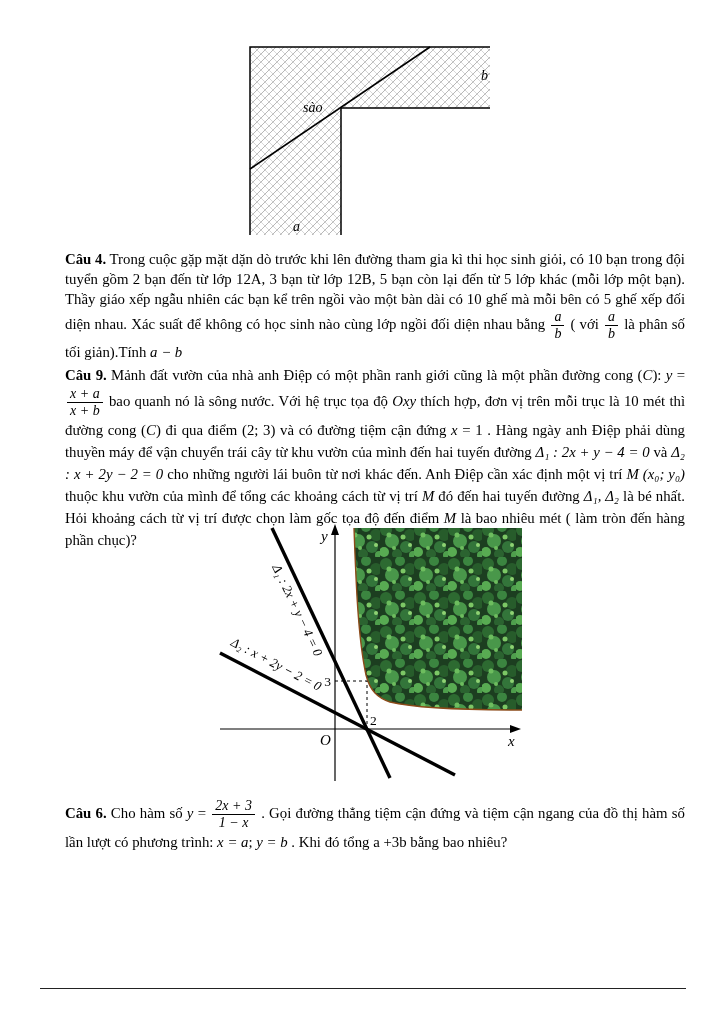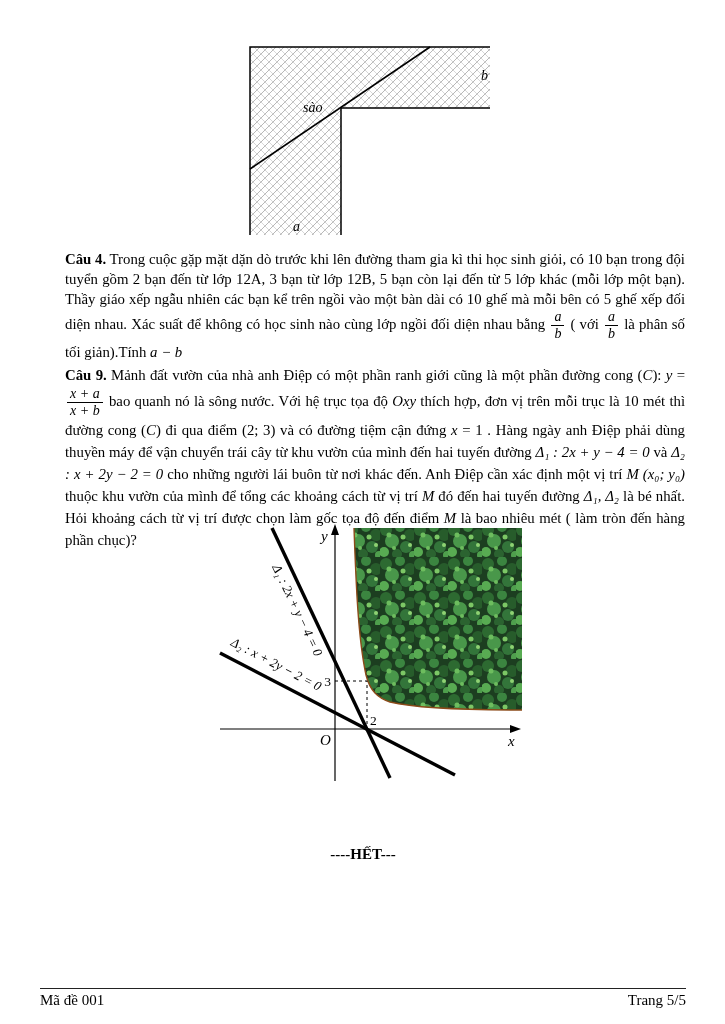--- a/index.html
+++ b/index.html
@@ -98,22 +98,21 @@
 
     <text x="111" y="18" class="figtext axlabel">y</text>
     <text x="298" y="223" class="figtext axlabel">x</text>
     <text x="110" y="222" class="figtext axlabel">O</text>
     <text x="121" y="163" text-anchor="end" class="figtext tick">3</text>
     <text x="160" y="202" class="figtext tick">2</text>
     <text transform="translate(62,44) rotate(64.5)" class="figtext linelabel">Δ₁ : 2x + y − 4 = 0</text>
     <text transform="translate(20,122) rotate(27.5)" class="figtext linelabel">Δ₂ : x + 2y − 2 = 0</text>
   </svg>
 
+  <p class="para" id="q6"><b>Câu 6.</b>  Cho hàm số <i class="mi">y</i> = <span class="frac">
+        <span class="num">2x + 3</span>
+        <span class="den">1 − x</span>
+      </span> . Gọi đường thẳng tiệm cận đứng và tiệm cận ngang của đồ thị hàm số lần lượt có phương trình: <i class="mi">x = a</i>; <i class="mi">y = b</i> . Khi đó tổng a +3b bằng bao nhiêu?</p>
 
-  <div id="end-marker">----HẾT---</div>
 
   <div id="footer-rule"></div>
-  <div id="footer">
-    <span>Mã đề 001</span>
-    <span>Trang 5/5</span>
-  </div>
 
 </div>
 
 </body></html>

